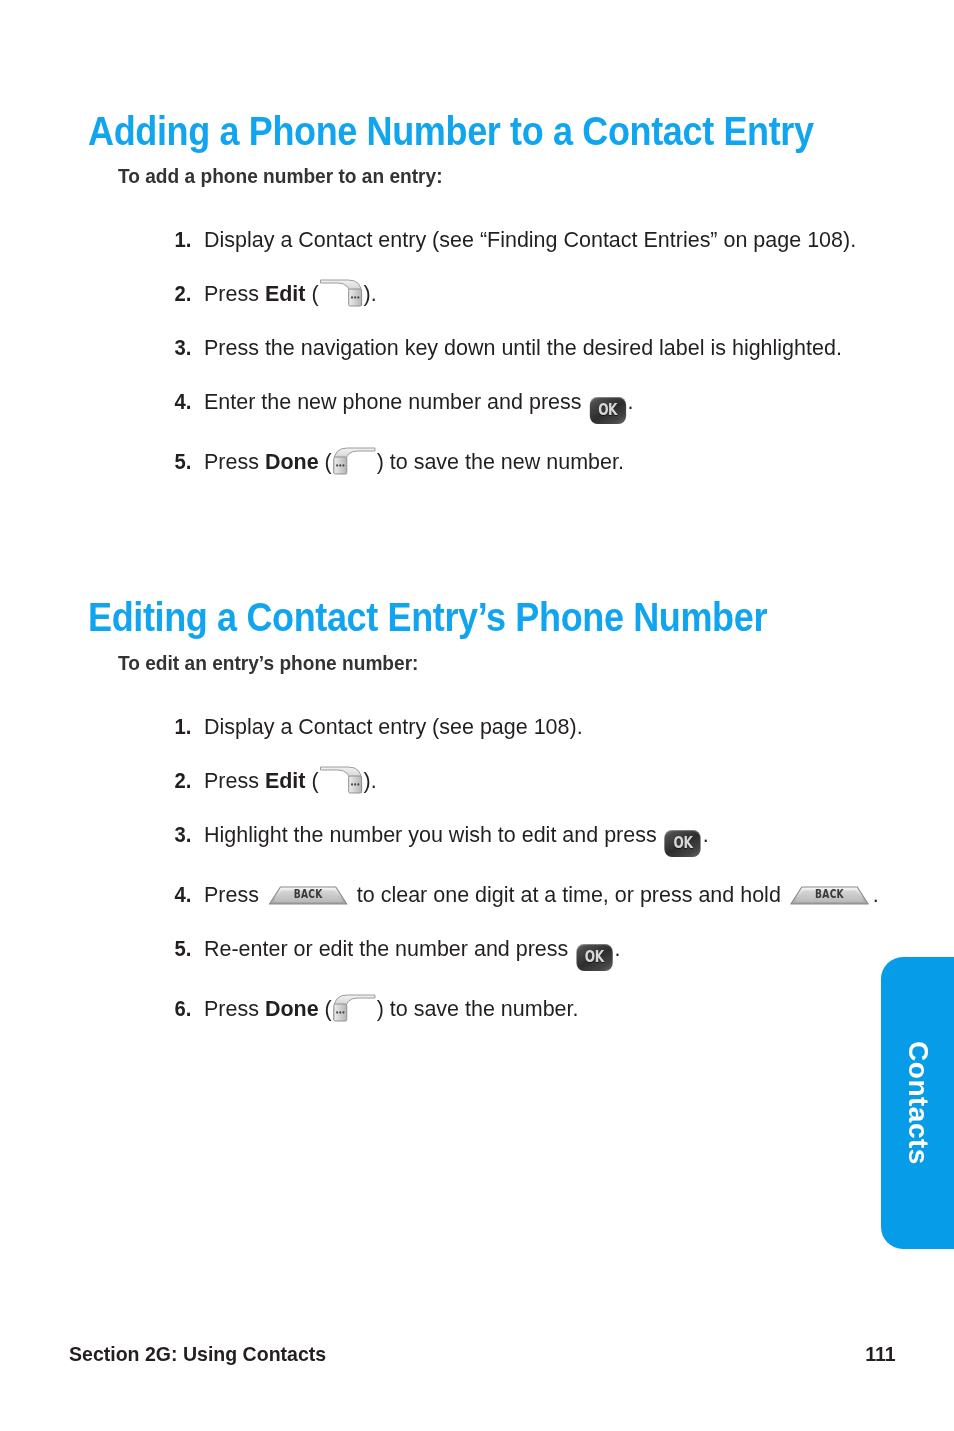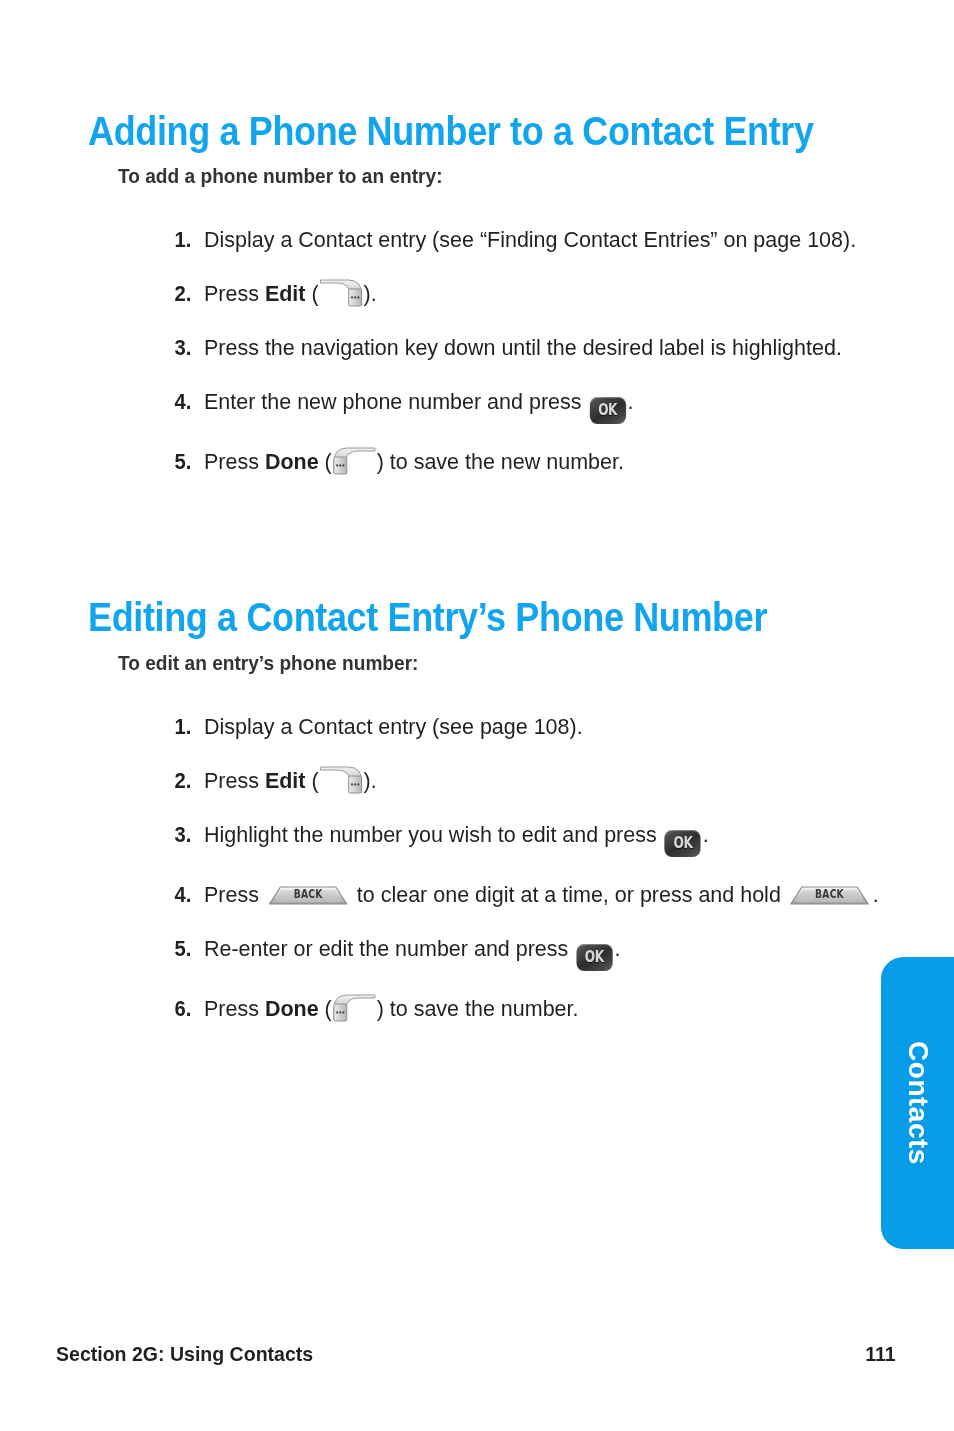--- a/index.html
+++ b/index.html
@@ -173,21 +173,21 @@
     color: #ffffff;
     font-weight: bold;
     font-size: 28px;
     line-height: 30px;
     letter-spacing: 0.5px;
   }
 
   
   .footer {
     position: absolute;
-    left: 56px;
+    left: 69px;
     right: 58px;
     top: 1341px;
     display: flex;
     justify-content: space-between;
     align-items: baseline;
   }
   .footer-section, .footer-page {
     font-weight: bold;
     font-size: 21px;
     line-height: 26px;

